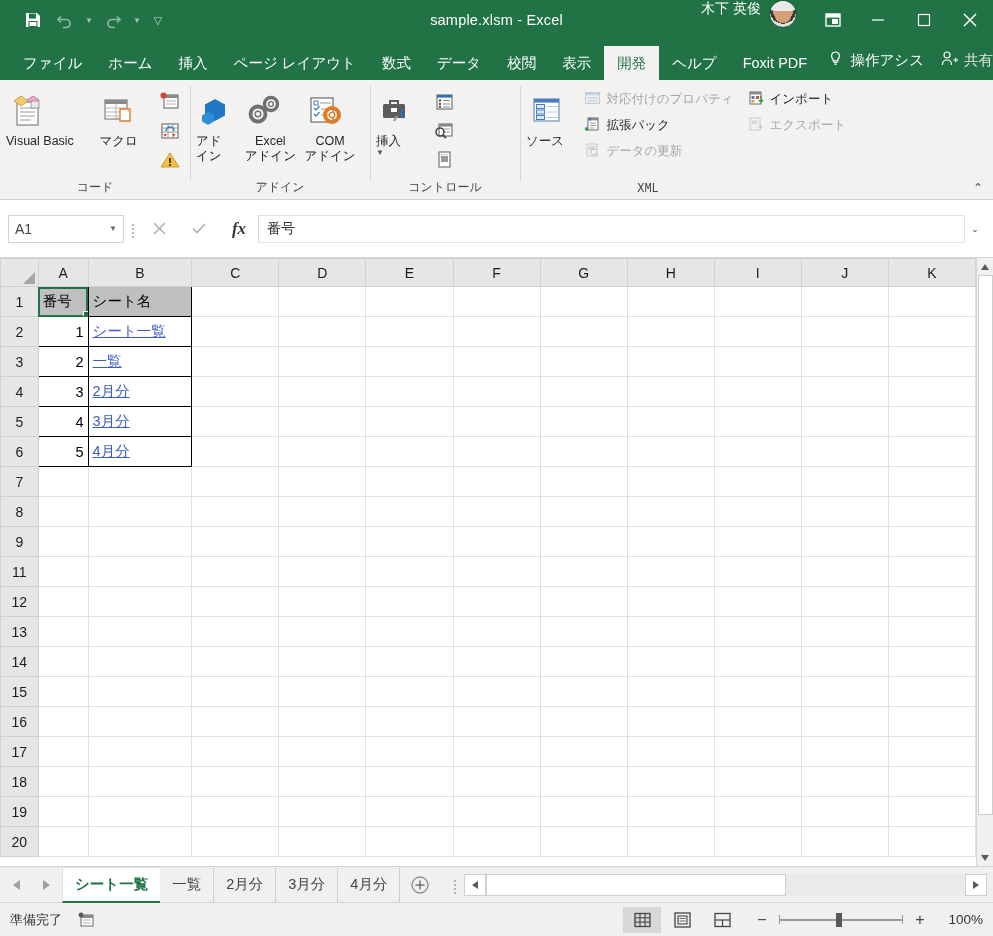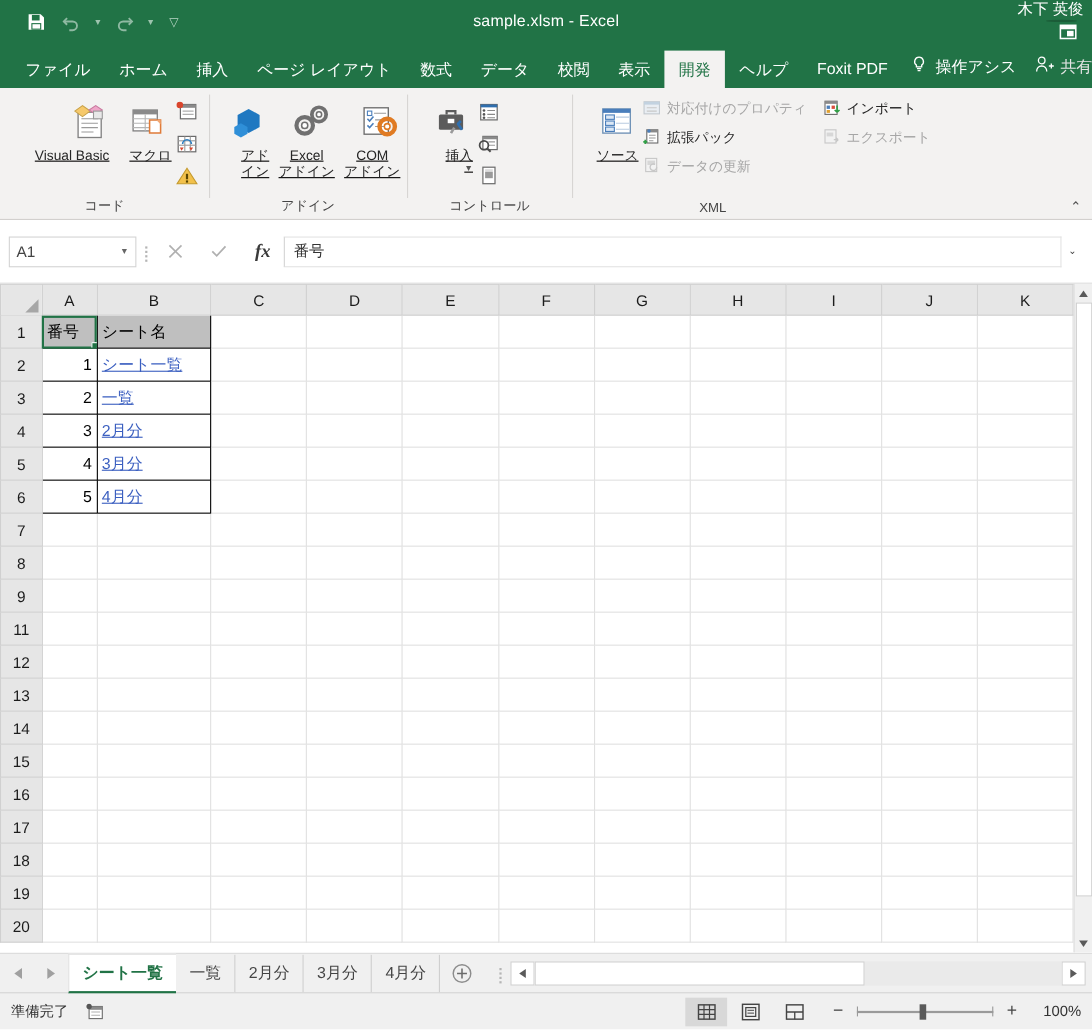--- a/index.html
+++ b/index.html
@@ -23,21 +23,21 @@
     color: #ffffff;
   }
   .qat-btn.dim { color: #7fae93; }
   .qat-btn svg { display: block; }
   .qat-caret { width: 14px; height: 28px; display:flex; align-items:center; justify-content:center; color:#9dc4ae; font-size: 8px;}
   .title-center {
     position: absolute; left: 0; right: 0; text-align: center;
     color: #ffffff; font-size: 14.5px; letter-spacing: .2px; pointer-events: none;
   }
   .title-right {
-    margin-left: auto; display: flex; align-items: flex-end; height: 40px; flex-direction: column;
+    margin-left: auto; display: flex; align-items: flex-start; height: 40px;
   }
   .user-name { color: #fff; font-size: 14px; margin-right: 8px; white-space: nowrap; }
   .avatar {
     width: 28px; height: 28px; border-radius: 50%; margin-right: 14px;
     background: radial-gradient(circle at 50% 38%, #e8b58f 0 34%, #caa17c 34% 48%, #3b3b3b 48% 62%, #dedede 62% 100%);
     border: 1px solid #1b5c38; overflow:hidden; position: relative;
   }
   .avatar .hat { position:absolute; top:0; left:0; right:0; height:38%; background:#e9e9e9; border-radius: 14px 14px 40% 40%; }
   .avatar .face { position:absolute; top:30%; left:18%; width:64%; height:56%; border-radius:50%; background:#d6a077; }
   .winbtn {
@@ -67,22 +67,22 @@
   }
   .rgroup { display: flex; flex-direction: column; justify-content: space-between;
             position: relative; padding: 4px 0 0 0; height: 120px; }
   .rgroup + .rgroup::before {
     content: ""; position: absolute; left: 0; top: 6px; bottom: 20px; width: 1px; background: #d7d5d3;
   }
   .rgroup-items { display: flex; align-items: flex-start; padding: 0 6px; height: 92px; }
   .rgroup-label { text-align: center; font-size: 12px; color: #444; padding-bottom: 4px; }
 
   .bigbtn {
-    width: 76px; min-height: 88px; display: flex; flex-direction: column; align-items: flex-end;
-    padding-top: 6px; cursor: default; text-decoration: underline;
+    width: 76px; min-height: 88px; display: flex; flex-direction: column; align-items: flex-start;
+    padding-top: 6px; cursor: default;
   }
   .bigbtn .ico { height: 42px; display:flex; align-items:center; justify-content:center; }
   .bigbtn .lbl { font-size: 12.5px; color: #262626; text-align: center; line-height: 15px; margin-top: 2px; }
   .bigbtn.w60 { width: 58px; }
   .bigbtn.w66 { width: 66px; }
   .bigbtn.w56 { width: 54px; }
 
   .smallcol { display: flex; flex-direction: column; padding-top: 2px; }
   .smallbtn {
     display: flex; align-items: center; gap: 5px; height: 26px; padding: 0 4px;
@@ -548,21 +548,21 @@
               <svg width="17" height="16" viewBox="0 0 17 16">
                   <rect x="2" y="2" width="10" height="12" fill="#f2f2f2" stroke="#c7c7c7" stroke-width="1"></rect>
                   <rect x="3.5" y="4.5" width="6" height="3.5" fill="#d7d7d7"></rect>
                   <path d="M10 11 h4 M14 11 l-2 -1.8 M14 11 l-2 1.8" stroke="#c7c7c7" stroke-width="1.2" fill="none"></path>
                 </svg>
             </span>
             <span>エクスポート</span>
           </div>
         </div>
       </div>
-      <div class="rgroup-label" style="margin-left:-80px;">XML</div>
+      <div class="rgroup-label" style="margin-left:-80px;font-family:Liberation Mono, monospace;">XML</div>
     </div>
 
     <div class="collapse-ribbon">⌃</div>
   </div>
 
   <div class="fbar">
     <div class="namebox">
       <span class="nb-val">A1</span>
       <span class="nb-caret">▼</span>
     </div>

